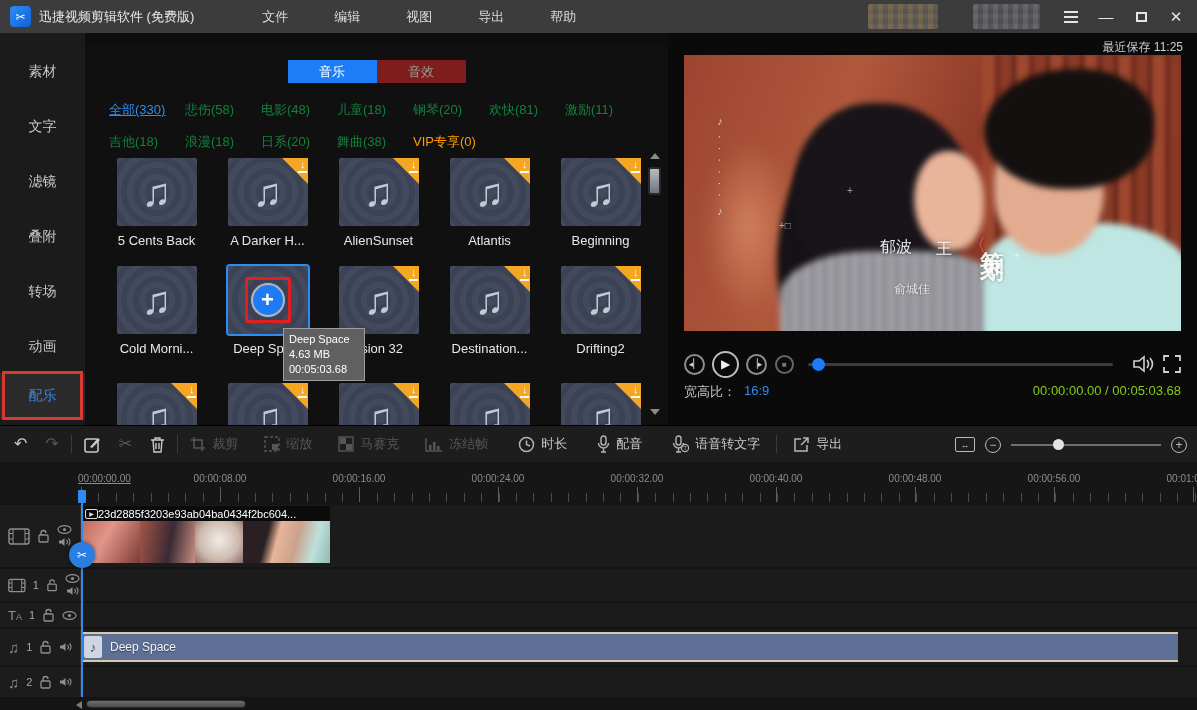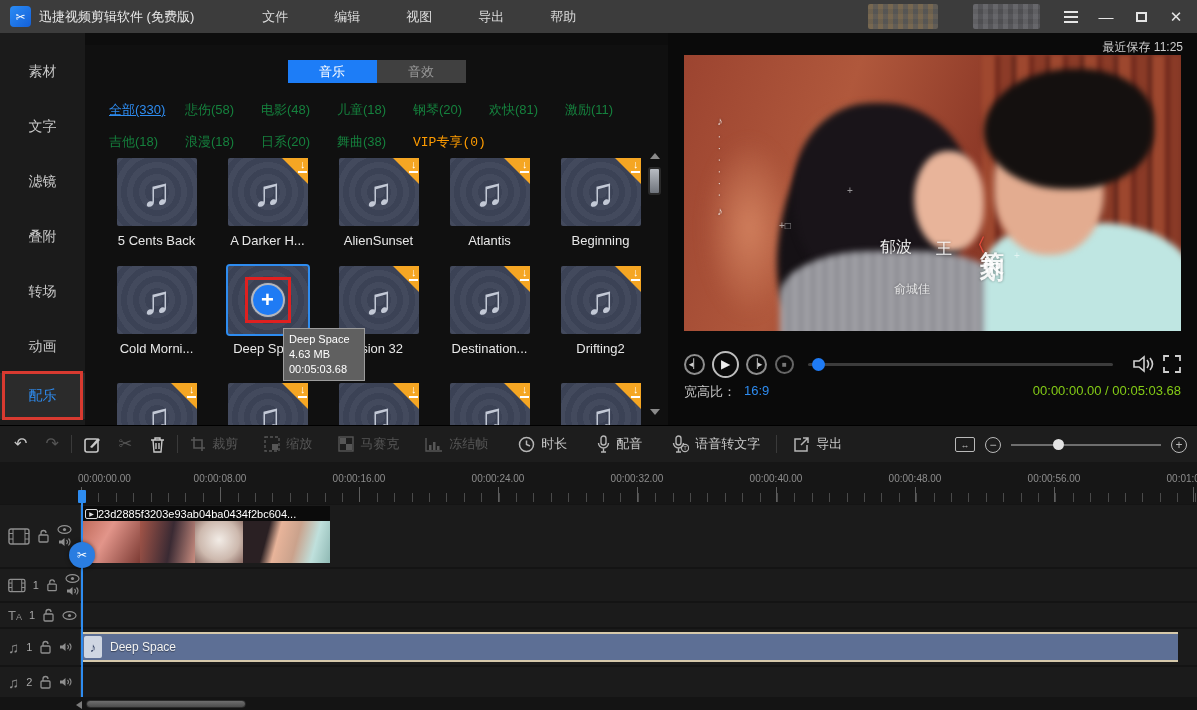--- a/index.html
+++ b/index.html
@@ -39,25 +39,25 @@
   .side-item.active { background:#2b2b2b; color:#2e8cf0; }
   .red-box-side { position:absolute; left:2px; top:338px; width:81px; height:49px;
     border:3px solid #d83a30; z-index:30; pointer-events:none; }
 
   
   .music-panel { position:absolute; left:85px; top:45px; width:583px; height:380px;
     background:#101010; overflow:hidden; }
   .tabs { position:absolute; left:0; top:15px; width:583px; display:flex; justify-content:center; }
   .tab { width:89px; height:23px; font-size:13px; display:flex; align-items:center; justify-content:center; cursor:pointer; }
   .tab.active { background:#1d7df7; color:#fff; }
-  .tab.inactive { background:#404040; color:#9a9a9a; }
+  .tab.inactive { background:#7f1d1d; color:#9a9a9a; }
   .cats { position:absolute; left:24px; top:56px; width:540px; display:flex; flex-wrap:wrap; }
   .cat { width:76px; font-size:13px; color:#15803d; margin-bottom:14px; cursor:pointer; white-space:nowrap; }
   .cat.active { color:#2e8cf0; text-decoration:underline; }
-  .cat.vip { color:#ff9c00;font-family:Liberation Mono, monospace; }
+  .cat.vip { color:#ff9c00; }
   .grid-row { position:absolute; left:16px; display:flex; }
   .cell { width:111px; display:flex; flex-direction:column; align-items:center; }
   .tile { position:relative; width:80px; height:68px; background:#3d4458; border-radius:2px;
     display:flex; align-items:center; justify-content:center; cursor:pointer;
     background-image:repeating-radial-gradient(circle at 50% 50%, rgba(255,255,255,.03) 0 6px, rgba(0,0,0,.03) 6px 12px); }
   .tile .note { color:#c3c9d6; font-size:40px; line-height:1; }
   .tile.selected { outline:2px solid #2e8cf0; }
   .badge { position:absolute; top:0; right:0; width:0; height:0;
     border-top:26px solid #f5a623; border-left:26px solid transparent; }
   .badge .arr { position:absolute; top:-25px; right:2px; color:#fff; font-size:11px; font-weight:bold; line-height:1; }
@@ -132,21 +132,21 @@
     font-size:9px; display:flex; align-items:center; justify-content:center; cursor:pointer; }
   .zc { width:16px; height:16px; border:1.5px solid #b9b9b9; border-radius:50%; color:#b9b9b9;
     display:flex; align-items:center; justify-content:center; font-size:12px; cursor:pointer; }
   .zslider { position:relative; width:150px; height:2px; background:#6e6e6e; }
   .zslider .knob { position:absolute; left:42px; top:-4.5px; width:11px; height:11px; border-radius:50%; background:#e3e3e3; }
 
   
   .timeline { position:absolute; left:0; top:462px; width:1197px; height:248px; background:#141414; }
   .ruler { position:absolute; left:0; top:0; width:1197px; height:42px; background:#161616; }
   .rlabel { position:absolute; top:11px; font-size:10px; color:#8d8d8d; transform:translateX(-50%); white-space:nowrap; }
-  .rlabel.first { transform:none; }
+  .rlabel.first { transform:none;text-decoration:underline; }
   .rticks { position:absolute; left:81px; right:0; bottom:2px; height:9px;
     background:repeating-linear-gradient(90deg,#4a4a4a 0 1px,transparent 1px 17.4px); }
   .rticks-major { position:absolute; left:81px; right:0; bottom:2px; height:15px;
     background:repeating-linear-gradient(90deg,#5e5e5e 0 1px,transparent 1px 139px); }
   .thead { position:absolute; left:0; width:80px; background:#1c1c1c; display:flex; align-items:center;
     gap:7px; padding-left:8px; color:#8f8f8f; }
   .tnum { font-size:11px; color:#a8a8a8; }
   .stack { display:flex; flex-direction:column; gap:3px; align-items:center; }
   .trow { position:absolute; left:80px; width:1117px; background:#1b1b1b; border-left:1px solid #2e2e2e; }
   .r1 { top:43px;  height:62px; } .r2 { top:107px; height:32px; } .r3 { top:141px; height:24px; }

